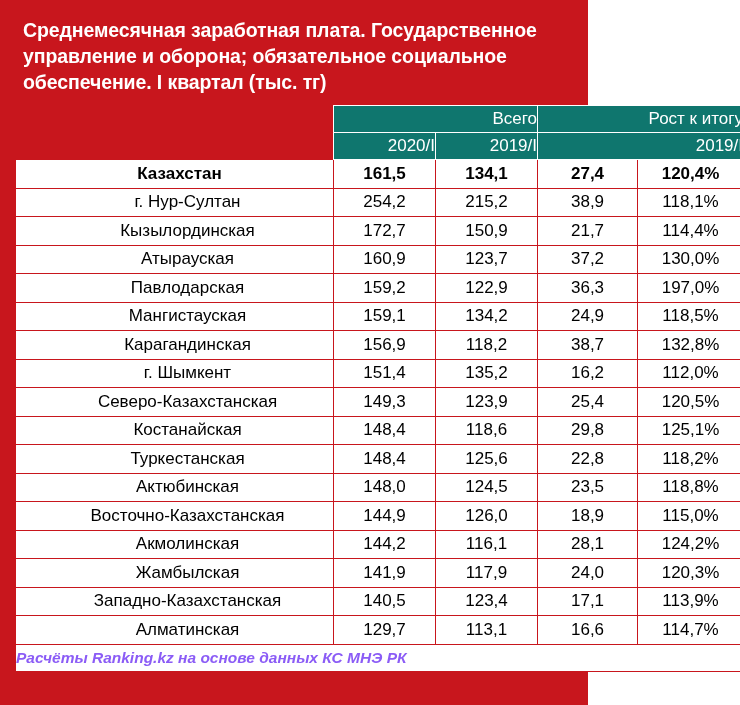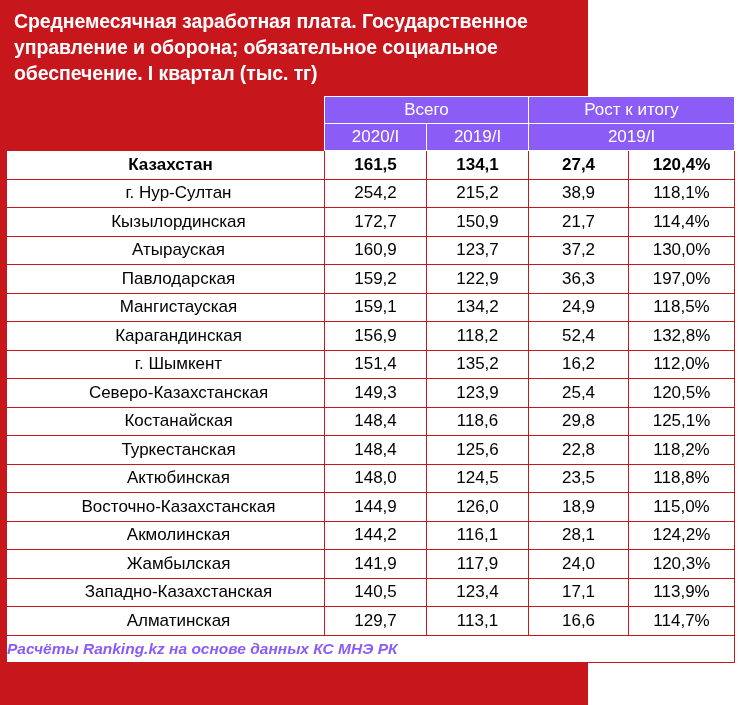--- a/index.html
+++ b/index.html
@@ -12,21 +12,21 @@
     background: #ffffff;
     font-family: "Liberation Sans", sans-serif;
     overflow: hidden;
   }
   .page {
     position: relative;
     width: 588px;
     height: 705px;
     box-sizing: border-box;
     background: #c8161d;
-    padding: 0;
+    padding: 9px;
   }
   .title {
     color: #ffffff;
     font-size: 19.5px;
     font-weight: bold;
     line-height: 26px;
     padding: 8px 14px 10px 14px;
     letter-spacing: -0.1px;
   }
   table.data {
@@ -34,25 +34,25 @@
     width: 728px;
     margin: 0 6px 0 6px;
     table-layout: fixed;
   }
   table.data th, table.data td {
     padding: 0;
     margin: 0;
   }
   
   .hdr-cell {
-    background: #8b5cf6;
+    background: #0f766e;
     color: #ffffff;
     font-size: 17px;
     font-weight: normal;
-    text-align: center;
+    text-align: right;
     height: 26px;
     border: 1px solid #ffffff;
     vertical-align: middle;
   }
   .hdr-blank {
     background: #c8161d;
     border: none;
   }
   
   tbody tr td {
@@ -165,21 +165,21 @@
           <td class="region indent">Мангистауская</td>
           <td class="num">159,1</td>
           <td class="num">134,2</td>
           <td class="num">24,9</td>
           <td class="num">118,5%</td>
         </tr>
         <tr>
           <td class="region indent">Карагандинская</td>
           <td class="num">156,9</td>
           <td class="num">118,2</td>
-          <td class="num">52,4</td>
+          <td class="num">38,7</td>
           <td class="num">132,8%</td>
         </tr>
         <tr>
           <td class="region indent">г. Шымкент</td>
           <td class="num">151,4</td>
           <td class="num">135,2</td>
           <td class="num">16,2</td>
           <td class="num">112,0%</td>
         </tr>
         <tr>

